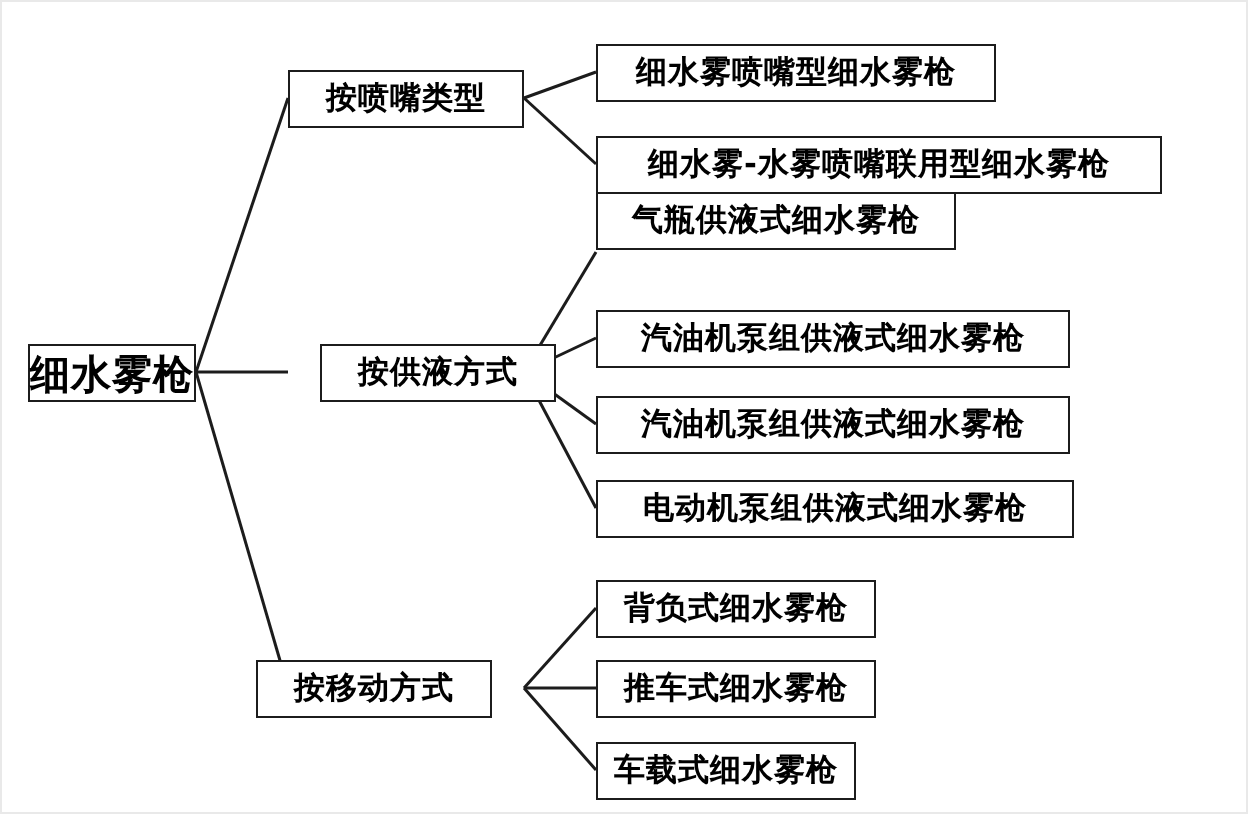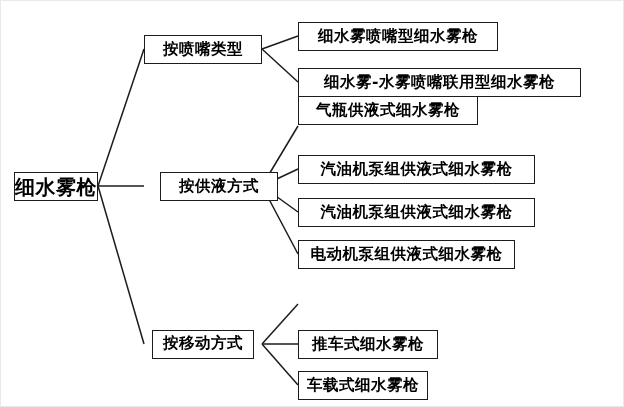--- a/index.html
+++ b/index.html
@@ -81,32 +81,33 @@
       <path d="M262,344 L298,385"></path>
     </g>
   </svg>
 
   <div class="node node-root" style="left:14px; top:172px; width:84px; height:29px;">细水雾枪</div>
 
   <div class="node node-level2" style="left:144px; top:35px; width:118px; height:29px;">按喷嘴类型</div>
 
   <div class="node node-level2" style="left:144px; top:172px; width:118px; height:29px;margin-left:16px;">按供液方式</div>
 
-  <div class="node node-level2" style="left:152px; top:330px; width:102px; height:29px;font-family:Liberation Mono, monospace;">按移动方式</div>
+  <div class="node node-level2" style="left:128px; top:330px; width:118px; height:29px;">按移动方式</div>
 
   <div class="node node-leaf" style="left:298px; top:68px; width:283px; height:29px;">细水雾-水雾喷嘴联用型细水雾枪</div>
 
   <div class="node node-leaf" style="left:298px; top:22px; width:200px; height:29px;">细水雾喷嘴型细水雾枪</div>
 
   <div class="node node-leaf" style="left:298px; top:96px; width:180px; height:29px;">气瓶供液式细水雾枪</div>
 
   <div class="node node-leaf" style="left:298px; top:155px; width:237px; height:29px;">汽油机泵组供液式细水雾枪</div>
 
   <div class="node node-leaf" style="left:298px; top:198px; width:237px; height:29px;">汽油机泵组供液式细水雾枪</div>
 
-  <div class="node node-leaf" style="left:298px; top:240px; width:217px; height:29px;">电动机泵组供液式细水雾枪</div>
+  <div class="node node-leaf" style="left:298px; top:240px; width:239px; height:29px;">电动机泵组供液式细水雾枪</div>
 
+  <div class="node node-leaf" style="left:298px; top:290px; width:140px; height:29px;">背负式细水雾枪</div>
 
   <div class="node node-leaf" style="left:298px; top:330px; width:140px; height:29px;">推车式细水雾枪</div>
 
   <div class="node node-leaf" style="left:298px; top:371px; width:130px; height:29px;">车载式细水雾枪</div>
 
 </div>
 
 </body></html>

